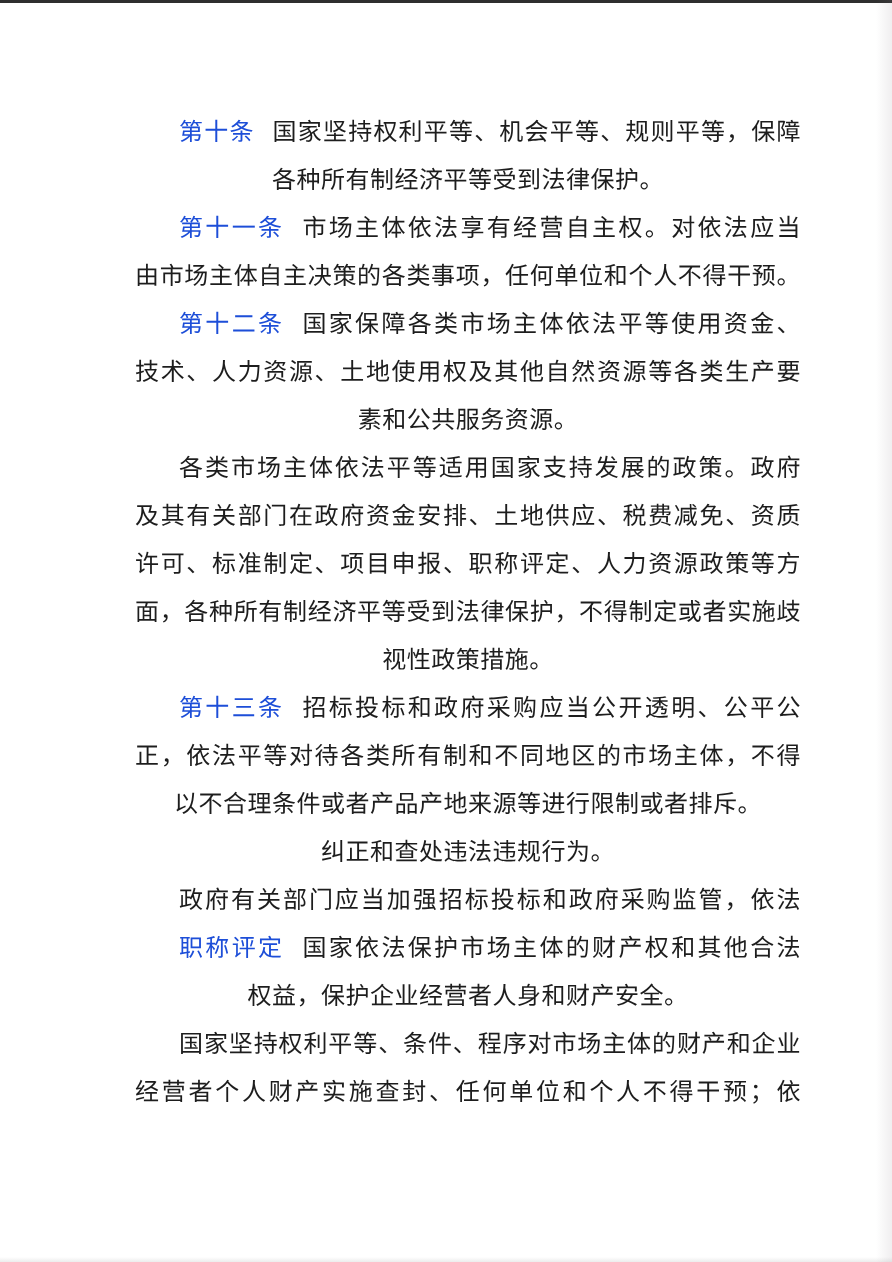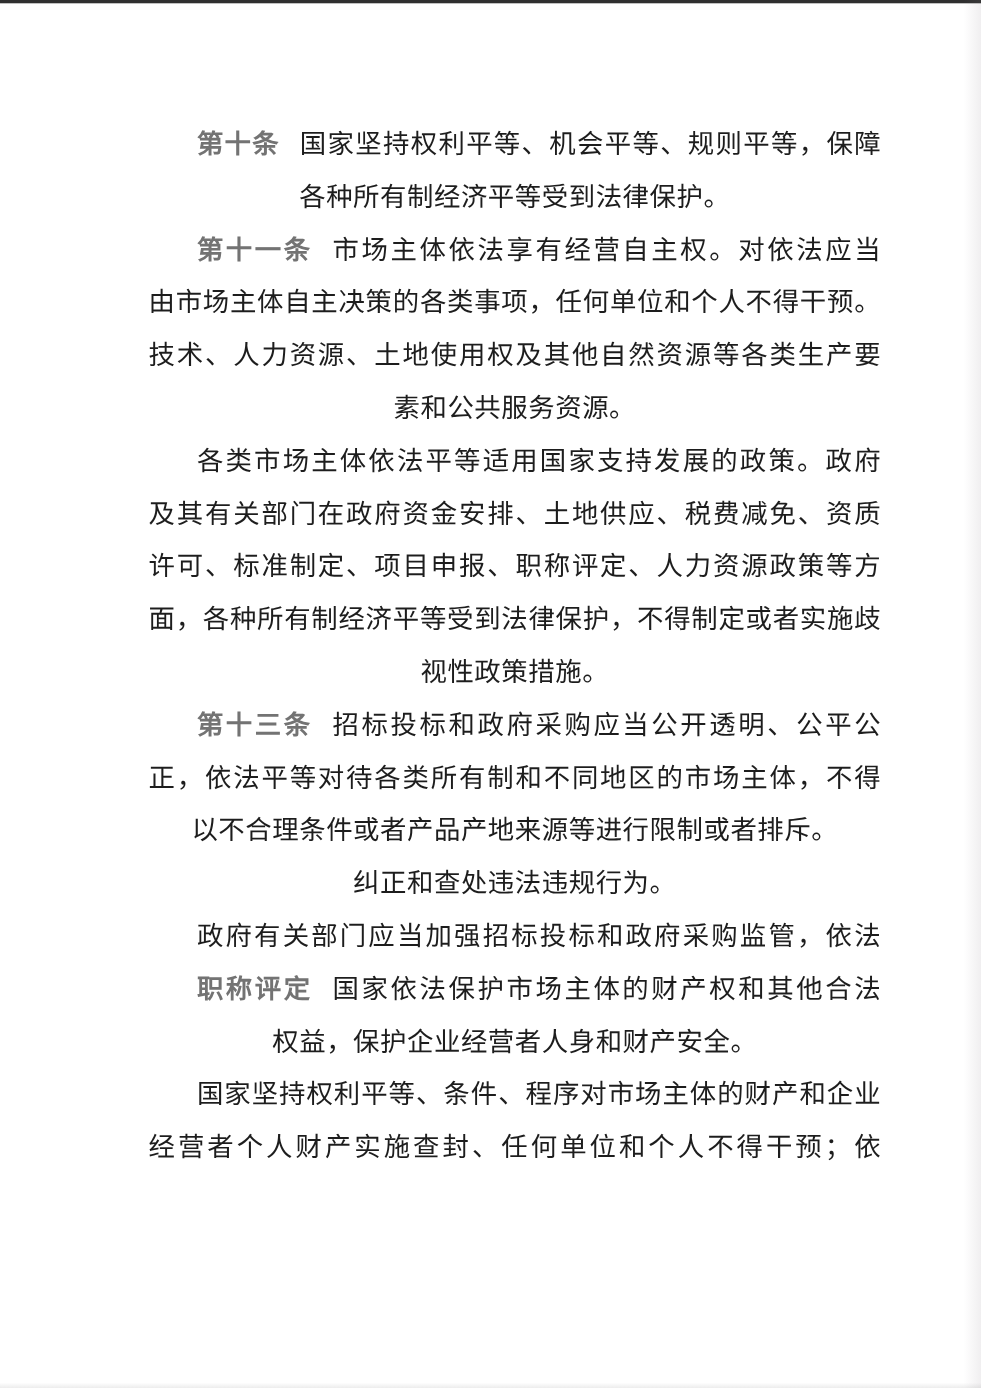--- a/index.html
+++ b/index.html
@@ -41,38 +41,39 @@
   }
   .line.full {
     text-align: justify;
     text-align-last: justify;
     -moz-text-align-last: justify;
     text-justify: inter-character;
   }
   .line.indent { text-indent: 44px; }
   .line b {
     font-family: "Liberation Sans", "DejaVu Sans", sans-serif;
-    font-weight: 700;
-    color: #737373;
+    font-weight: 400;
+    color: #1d4ed8;
     margin-right: 18px;
   }
   .line b:empty { display: none; margin: 0; }
 </style>
 </head>
 <body>
 
 <div class="top-border"></div>
 <div class="right-shade"></div>
 <div class="bottom-shade"></div>
 
 <div class="page-text">
   <div class="line indent full"><b>第十条</b><span>国家坚持权利平等、机会平等、规则平等，保障</span></div>
   <div class="line"><span>各种所有制经济平等受到法律保护。</span></div>
   <div class="line indent full"><b>第十一条</b><span>市场主体依法享有经营自主权。对依法应当</span></div>
   <div class="line full"><span>由市场主体自主决策的各类事项，任何单位和个人不得干预。</span></div>
+  <div class="line indent full"><b>第十二条</b><span>国家保障各类市场主体依法平等使用资金、</span></div>
   <div class="line full"><span>技术、人力资源、土地使用权及其他自然资源等各类生产要</span></div>
   <div class="line"><span>素和公共服务资源。</span></div>
   <div class="line indent full"><span>各类市场主体依法平等适用国家支持发展的政策。政府</span></div>
   <div class="line full"><span>及其有关部门在政府资金安排、土地供应、税费减免、资质</span></div>
   <div class="line full"><span>许可、标准制定、项目申报、职称评定、人力资源政策等方</span></div>
   <div class="line full"><span>面，各种所有制经济平等受到法律保护，不得制定或者实施歧</span></div>
   <div class="line"><span>视性政策措施。</span></div>
   <div class="line indent full"><b>第十三条</b><span>招标投标和政府采购应当公开透明、公平公</span></div>
   <div class="line full"><span>正，依法平等对待各类所有制和不同地区的市场主体，不得</span></div>
   <div class="line"><span>以不合理条件或者产品产地来源等进行限制或者排斥。</span></div>

